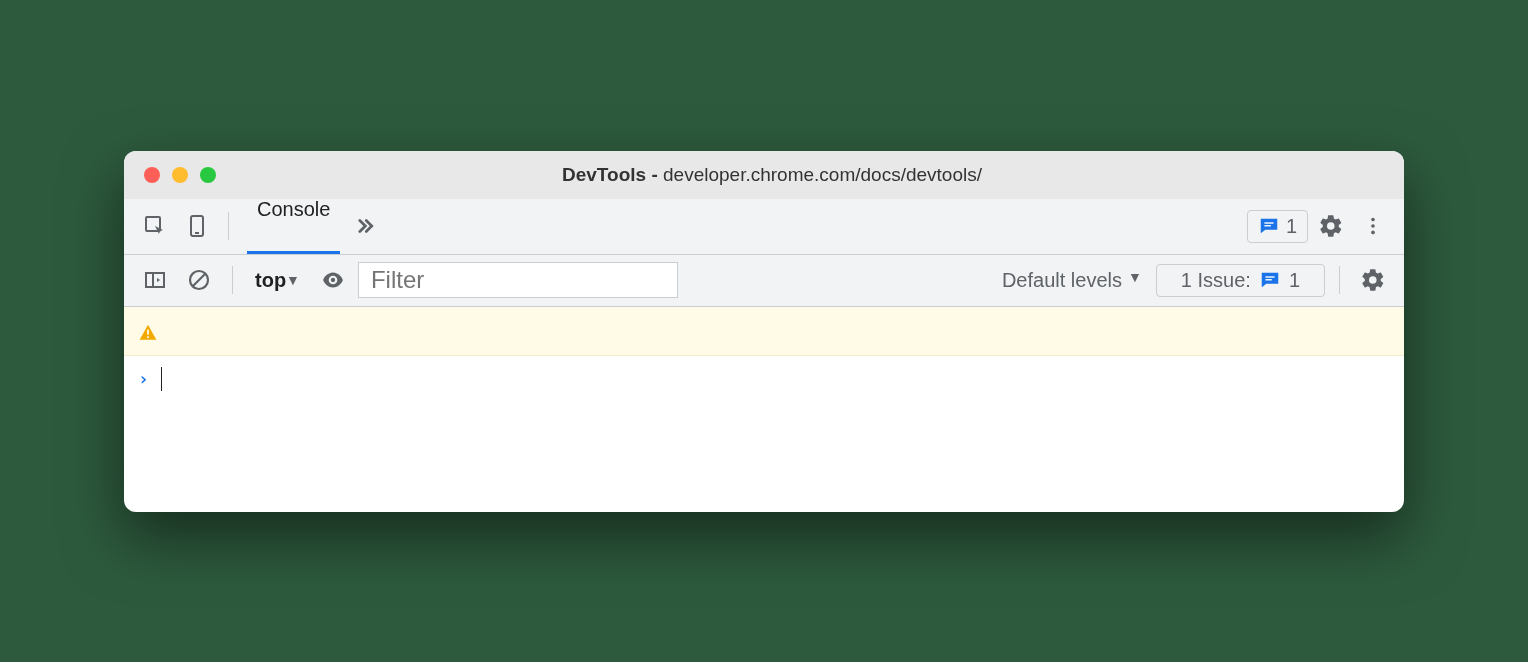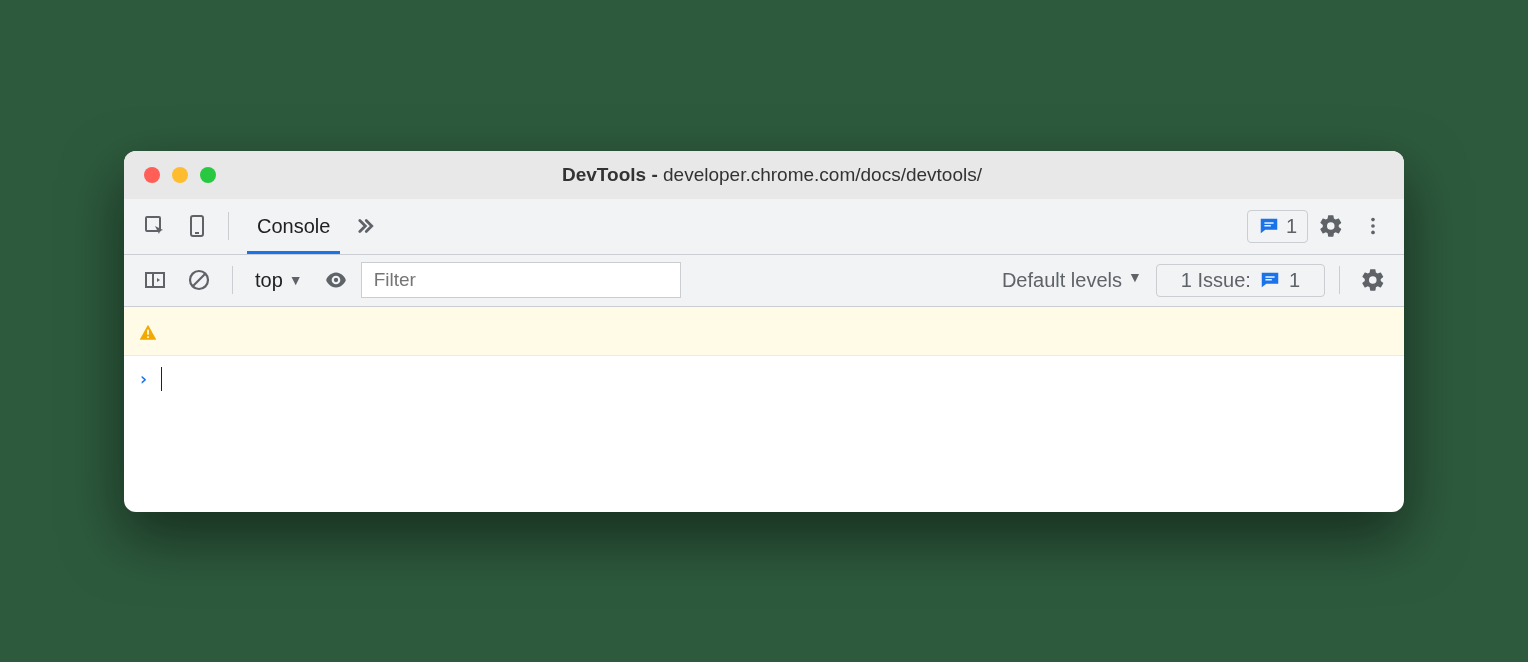--- a/index.html
+++ b/index.html
@@ -60,21 +60,21 @@
   }
   .divider {
     width: 1px; height: 28px;
     background: #cacdd1;
     margin: 0 8px;
   }
   .tab {
     padding: 0 16px;
     height: 56px;
     display: flex;
-    align-items: center;
+    align-items: flex-start;
     font-size: 20px;
     color: #5f6368;
     gap: 8px;
     position: relative;
   }
   .tab.active {
     color: #202124;
   }
   .tab.active::after {
     content: "";
@@ -102,28 +102,28 @@
     align-items: center;
     padding: 0 12px;
     gap: 6px;
   }
   .ctx {
     display: flex;
     align-items: center;
     font-size: 20px;
     color: #202124;
     padding: 4px 8px;
-    gap: 6px;
+    font-weight: bold;
   }
   .filter-input {
     width: 320px;
     height: 36px;
     border: 1px solid #cacdd1;
     background: #fff;
-    font-size: 19px;
+    font-size: 24px;
     padding: 0 12px;
     color: #5f6368;
     outline: none;
   }
   .levels {
     font-size: 20px;
     color: #5f6368;
     display: flex;
     align-items: flex-start;
     gap: 6px;

